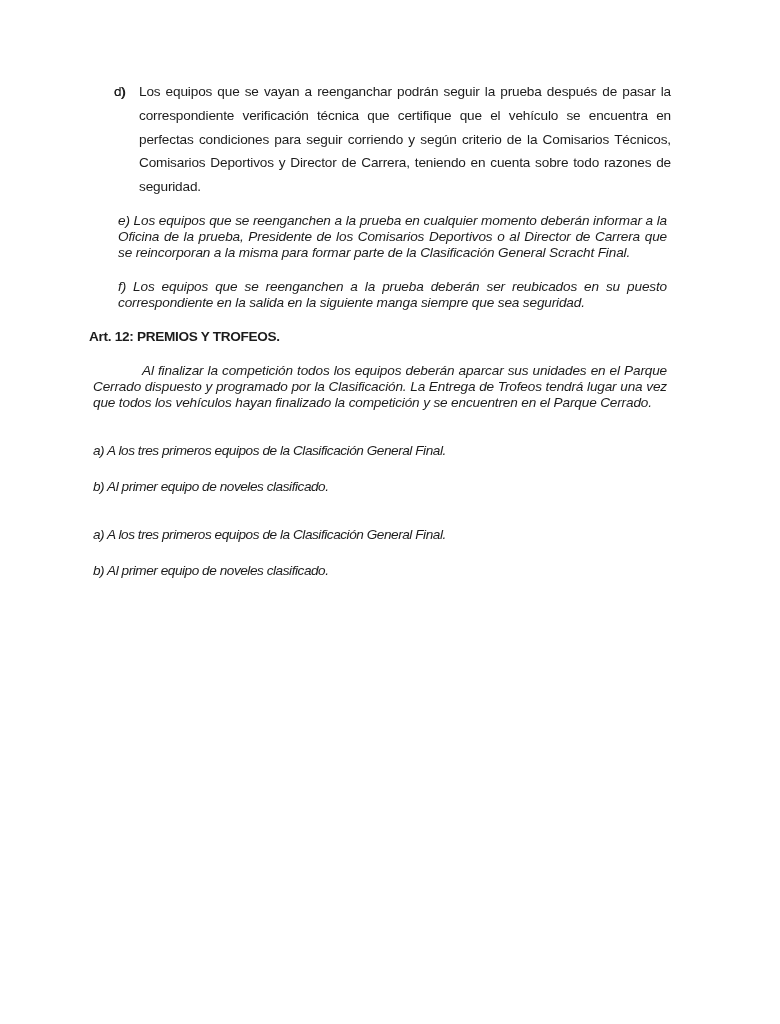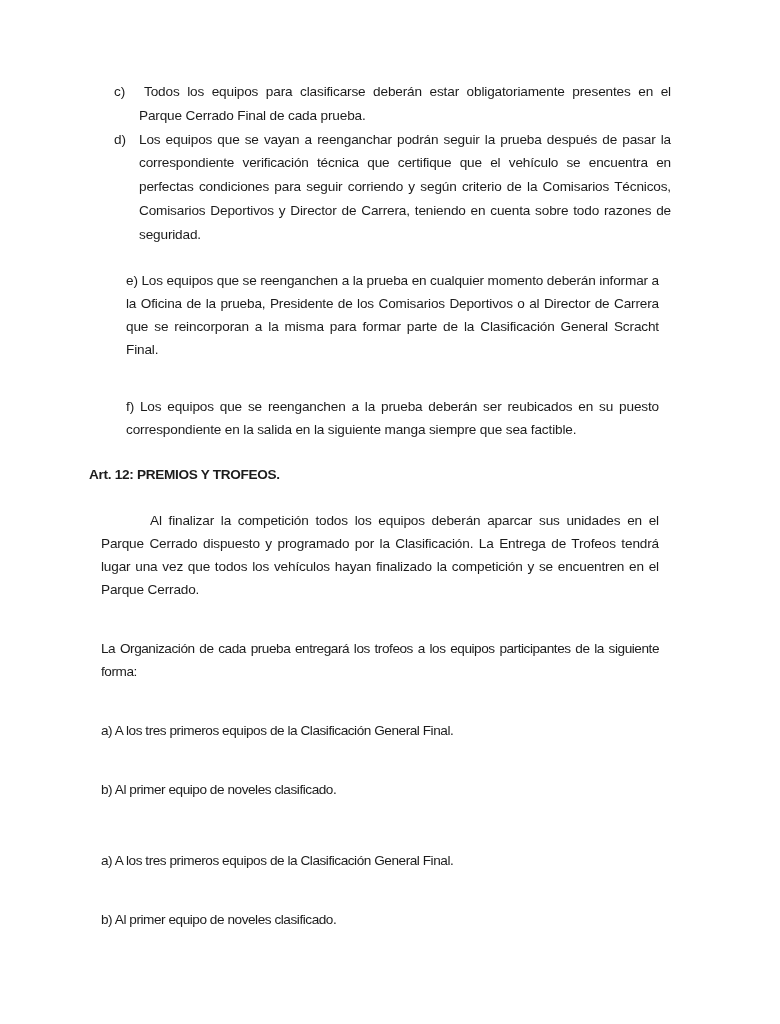--- a/index.html
+++ b/index.html
@@ -29,23 +29,24 @@
       line-height: 23.8px;
       text-align: justify;
       margin: 0;
     }
     .list-item .marker {
       position: absolute;
       left: 25px;
       top: 0;
     }
     .para {
-      margin: 12px;
-      line-height: 23px;
+      margin: 4px;
+      line-height: 16px;
       text-align: justify;
+      font-style: italic;
     }
     .para.indented-block {
       padding-left: 25px;
     }
     .para.first-indent {
       text-indent: 49px;
     }
     .heading {
       font-weight: bold;
       margin: 0;
@@ -58,41 +59,39 @@
       letter-spacing: -0.45px;
     }
   </style>
 </head>
 <body>
 
 <div class="page">
 
   <div class="list-item">
     <span class="marker">c)</span>
-    <span style="padding-left:5px;">Todos los equipos para clasificarse deberán estar obligatoriamente presentes en el Parque Cerrado Final de cada prueba.</span>
   </div>
   <div class="list-item">
     <span class="marker">d)</span>
     <span>Los equipos que se vayan a reenganchar podrán seguir la prueba después de pasar la correspondiente verificación técnica que certifique que el vehículo se encuentra en perfectas condiciones para seguir corriendo y según criterio de la Comisarios Técnicos, Comisarios Deportivos y Director de Carrera, teniendo en cuenta sobre todo razones de seguridad.</span>
   </div>
 
   <div class="gap-s"></div>
   <p class="para indented-block">e) Los equipos que se reenganchen a la prueba en cualquier momento deberán informar a la Oficina de la prueba, Presidente de los Comisarios Deportivos o al Director de Carrera que se reincorporan a la misma para formar parte de la Clasificación General Scracht Final.</p>
 
   <div class="gap-s"></div>
-  <p class="para indented-block">f) Los equipos que se reenganchen a la prueba deberán ser reubicados en su puesto correspondiente en la salida en la siguiente manga siempre que sea factible.</p>
+  <p class="para indented-block">f) Los equipos que se reenganchen a la prueba deberán ser reubicados en su puesto correspondiente en la salida en la siguiente manga siempre que sea seguridad.</p>
 
   <div class="gap-s"></div>
   <p class="heading">Art. 12: PREMIOS Y TROFEOS.</p>
 
   <div class="gap-s"></div>
   <p class="para first-indent">Al finalizar la competición todos los equipos deberán aparcar sus unidades en el Parque Cerrado dispuesto y programado por la Clasificación. La Entrega de Trofeos tendrá lugar una vez que todos los vehículos hayan finalizado la competición y se encuentren en el Parque Cerrado.</p>
 
   <div class="gap-m"></div>
-  <p class="para tight">La Organización  de cada prueba entregará los  trofeos a los equipos participantes de la siguiente forma:</p>
 
   <div class="gap-m"></div>
   <p class="para tight">a) A los tres primeros equipos de la Clasificación General Final.</p>
   <div class="gap-m"></div>
   <p class="para tight">b) Al primer equipo de noveles clasificado.</p>
 
   <div class="gap-m"></div>
 
   <div class="gap-m"></div>
   <p class="para tight">a) A los tres primeros equipos de la Clasificación General Final.</p>

